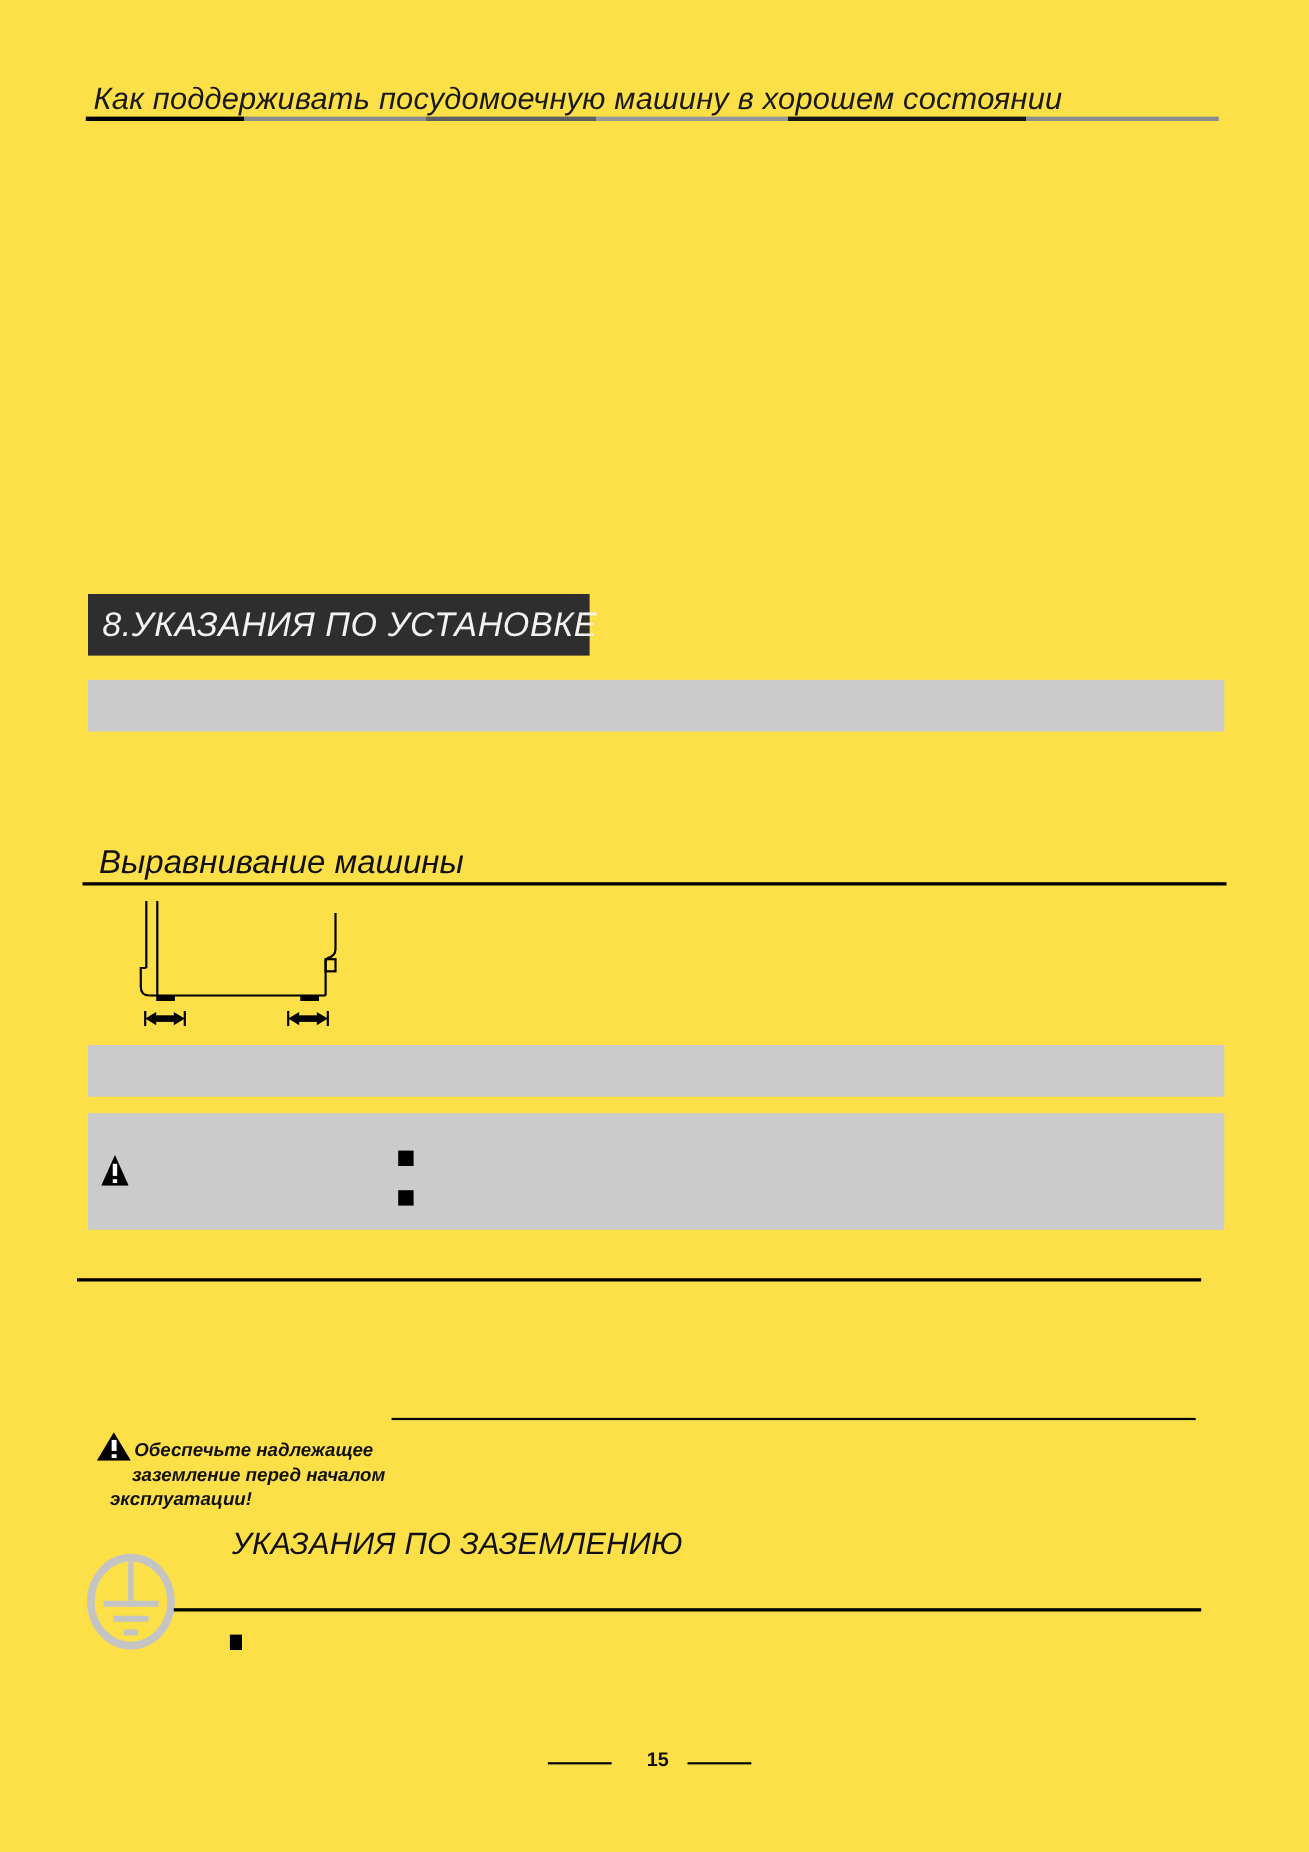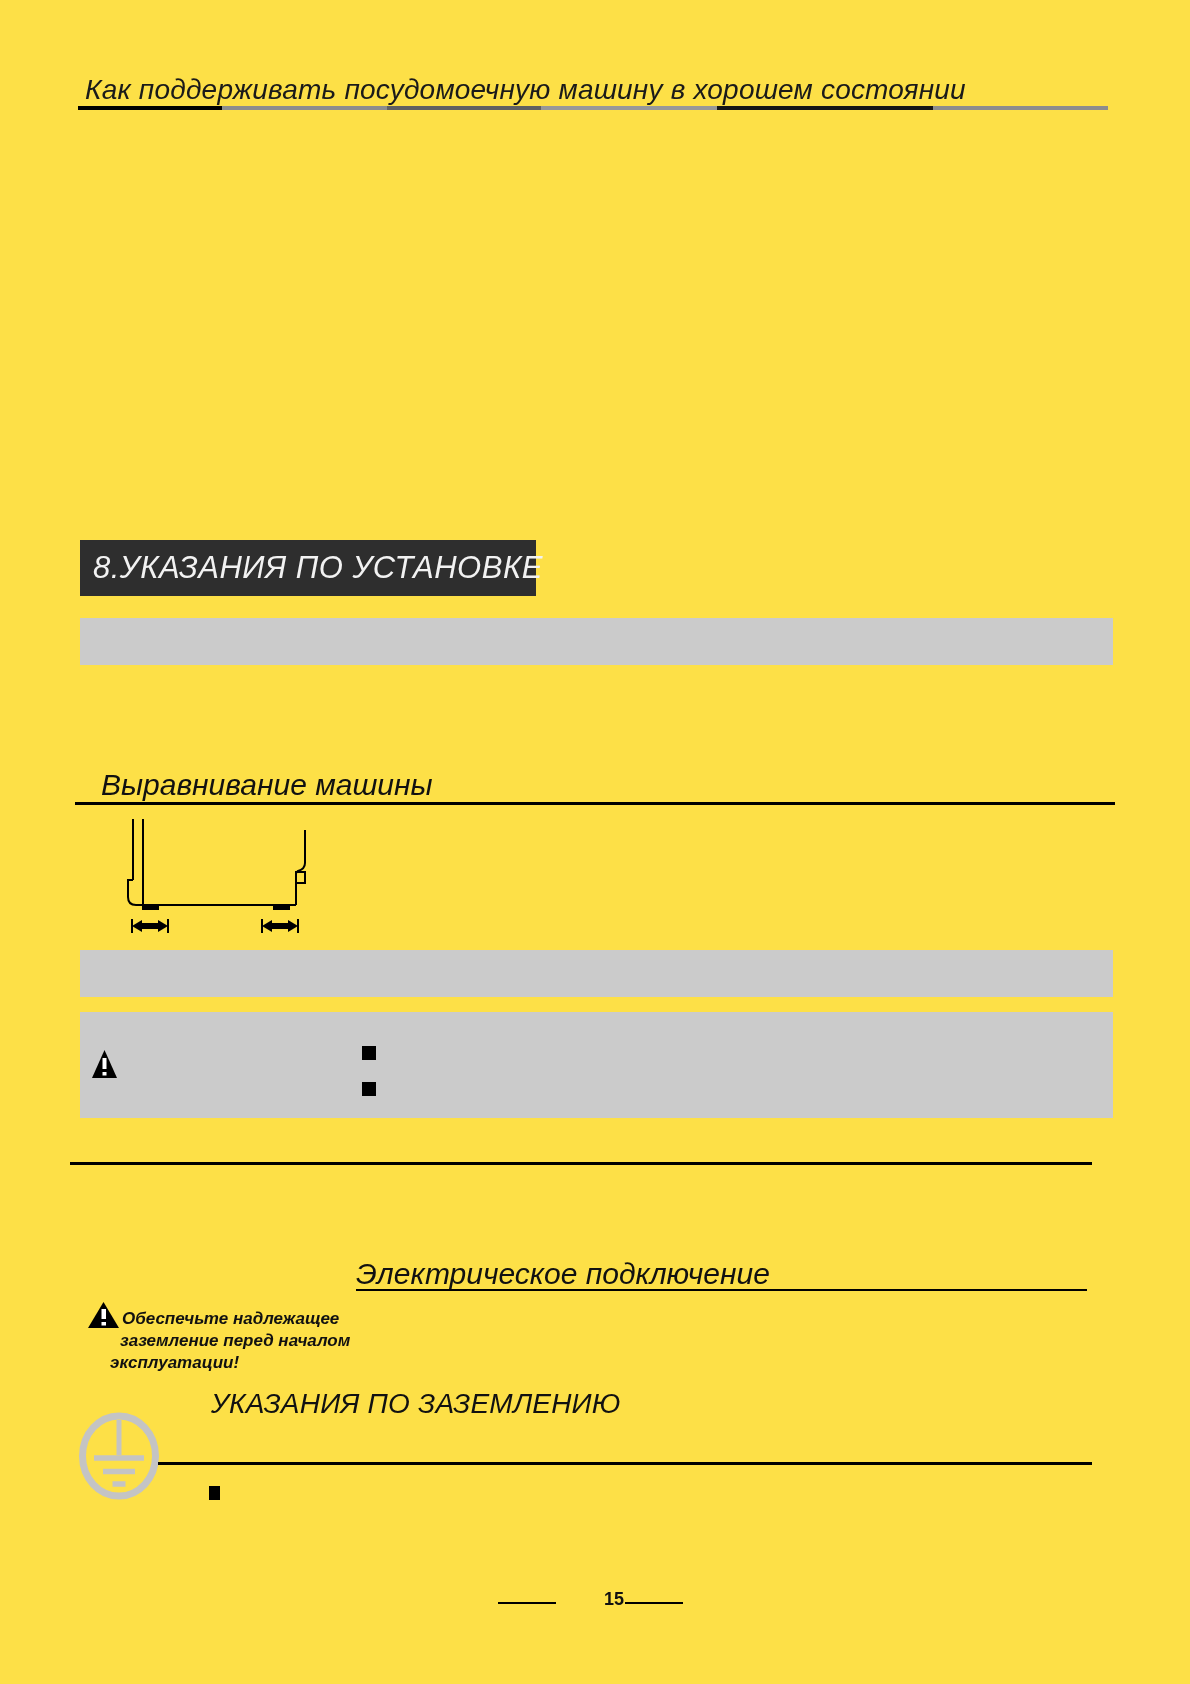--- a/index.html
+++ b/index.html
@@ -54,44 +54,44 @@
   
   .bullet{background:#000;}
 
   
   .warn-note{
     left:100px;top:1308px;width:320px;
     font-size:17px;line-height:22px;font-weight:bold;font-style:italic;color:#111;
   }
   .warn-note .l1{margin-left:22px;}
   .warn-note .l2{margin-left:20px;}
-  .warn-note .l3{margin-left:10px;}
+  .warn-note .l3{margin-left:0;}
 
   
   .footer-num{
-    left:572px;top:1589px;width:52px;text-align:right;
+    left:572px;top:1589px;width:52px;text-align:center;
     font-size:18px;font-weight:bold;color:#111;
   }
   .foot-rule{background:#000;height:2px;top:1602px;}
 </style>
 </head>
 <body>
 
 <div class="page">
 
   <div class="abs header-title">Как поддерживать посудомоечную машину в хорошем состоянии</div>
   <div class="abs header-rule"></div>
 
   <div class="abs banner">
     <span class="banner-text">8.УКАЗАНИЯ ПО УСТАНОВКЕ</span>
   </div>
 
   <div class="abs gray-bar bar1"></div>
 
-  <div class="abs subhead" style="left:101px;top:768px;text-align:center;">Выравнивание машины</div>
+  <div class="abs subhead" style="left:90px;top:768px;text-align:center;">Выравнивание машины</div>
   <div class="abs h-rule" style="left:75px;top:802px;width:1040px;"></div>
 
   <svg class="abs" style="left:115px;top:815px;" width="200" height="118" viewBox="0 0 200 118">
     <g stroke="#000" stroke-width="2" fill="none">
 
       <path d="M18 4 V65"></path>
       <path d="M28 4 V90"></path>
       <path d="M18 65 H13 V82 Q13 90 21 90"></path>
 
       <path d="M21 90 H181"></path>
@@ -125,21 +125,20 @@
   <svg class="abs" style="left:92px;top:1050px;" width="25" height="28" viewBox="0 0 25 28">
     <polygon points="12.5,0 25,28 0,28" fill="#000"></polygon>
     <rect x="10.5" y="8" width="4" height="11" fill="#fff"></rect>
     <rect x="10.5" y="22" width="4" height="3.5" fill="#fff"></rect>
   </svg>
   <div class="abs bullet" style="left:362px;top:1046px;width:14px;height:14px;"></div>
   <div class="abs bullet" style="left:362px;top:1082px;width:14px;height:14px;"></div>
 
   <div class="abs h-rule" style="left:70px;top:1162px;width:1022px;"></div>
 
-  <div class="abs subhead" style="left:356px;top:1257px;">Электрическое подключение</div>
   <div class="abs h-rule" style="left:356px;top:1289px;width:731px;height:2px;"></div>
 
   <svg class="abs" style="left:88px;top:1302px;" width="31" height="26" viewBox="0 0 31 26">
     <polygon points="15.5,0 31,26 0,26" fill="#000"></polygon>
     <rect x="13.5" y="7" width="4.5" height="10" fill="#fff"></rect>
     <rect x="13.5" y="20" width="4.5" height="3.5" fill="#fff"></rect>
   </svg>
   <div class="abs warn-note">
     <div class="l1">Обеспечьте надлежащее</div>
     <div class="l2">заземление перед началом</div>

